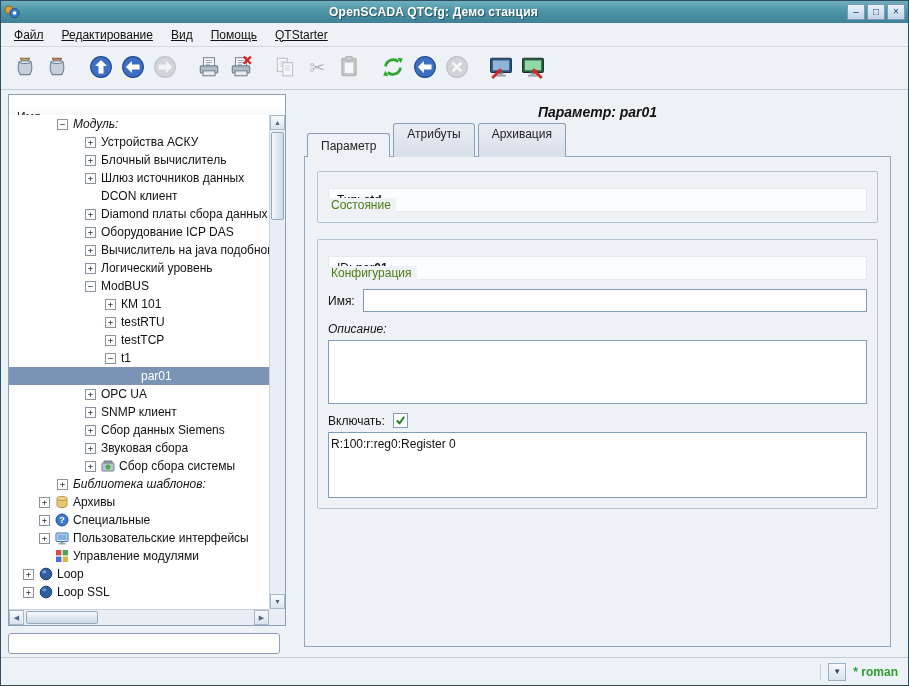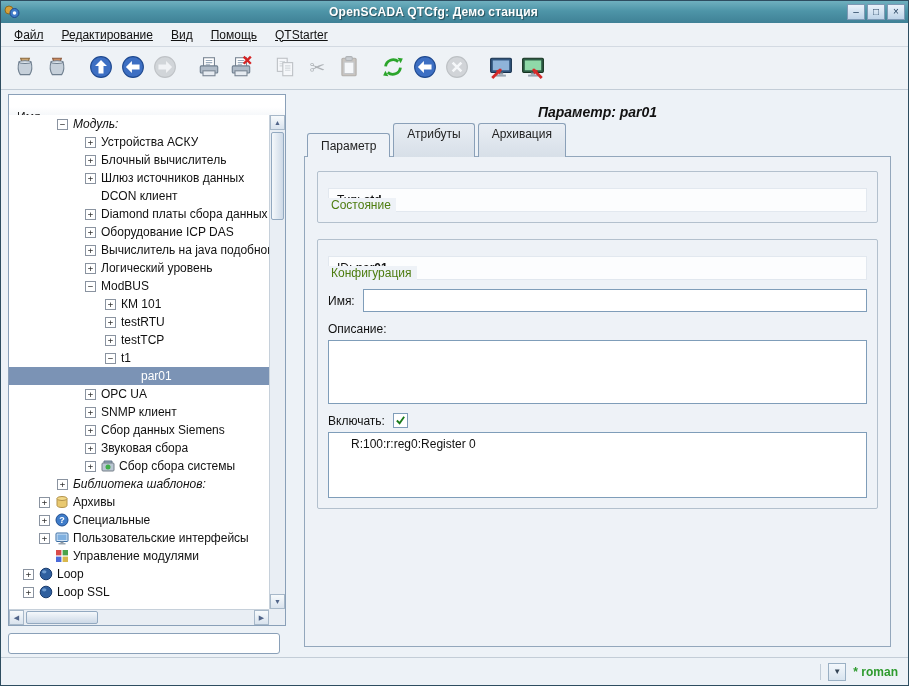--- a/index.html
+++ b/index.html
@@ -49,24 +49,24 @@
   .tab{height:34px;padding:3px 13px 0;border:1px solid #8aa0b8;border-bottom:none;background:linear-gradient(#e9eef4,#d7dfe8);border-radius:3px 3px 0 0;margin-right:3px;color:#222;cursor:default;}
   .tab.active{height:24px;padding-top:5px;background:#eef2f7;font-weight:normal;}
   .tab-page{position:absolute;top:64px;left:13px;right:13px;bottom:6px;border:1px solid #93a7bc;background:#eef2f7;padding:12px 12px 0;z-index:1;overflow:hidden;}
   .group{position:relative;border:1px solid #b3c0cd;border-radius:2px;padding:16px 10px 10px;margin-top:2px;}
   .group + .group{margin-top:16px;}
   .group-legend{position:absolute;top:-8px;left:8px;background:#eef2f7;padding:0 5px;color:#4d7c0f;margin-top:34px;}
   .strip{background:#fcfdfe;border:1px solid #e2e8ef;padding:4px 8px;}
   .strip b{font-weight:bold;}
   .form-row{display:flex;align-items:center;gap:8px;margin-top:9px;}
   .text-input{flex:1;height:23px;border:1px solid #7f9db9;padding:0 5px;font:inherit;background:#fff;}
-  .block-label{margin:10px 0 4px;}
+  .block-label{margin:10px 0 4px;font-style:italic;}
   .textarea{width:100%;height:64px;border:1px solid #7f9db9;background:#fff;font:inherit;padding:3px 5px;resize:none;display:block;}
   .checkbox{width:15px;height:15px;border:1px solid #7f9db9;background:#fff;display:inline-flex;align-items:center;justify-content:center;}
-  .listbox{height:66px;border:1px solid #7f9db9;background:#fff;margin-top:4px;padding:4px 22px;overflow:hidden;}
+  .listbox{height:66px;border:1px solid #7f9db9;background:#fff;margin-top:4px;padding:4px 2px;overflow:hidden;}
   
   .statusbar{position:absolute;left:0;right:0;bottom:0;height:28px;background:#edf2f7;border-top:1px solid #c3cdd7;display:flex;align-items:center;justify-content:flex-end;padding:0 10px;gap:7px;}
   .status-sep{width:1px;height:16px;background:#c0ccd8;}
   .combo-btn{width:18px;height:18px;border:1px solid #9ab0c4;background:linear-gradient(#f4f8fc,#d8e4ef);display:flex;align-items:center;justify-content:center;font-size:8px;color:#345;}
   .user{color:#2e9b2e;font-weight:bold;}
 </style>
 </head>
 <body>
 
 <div class="window">

